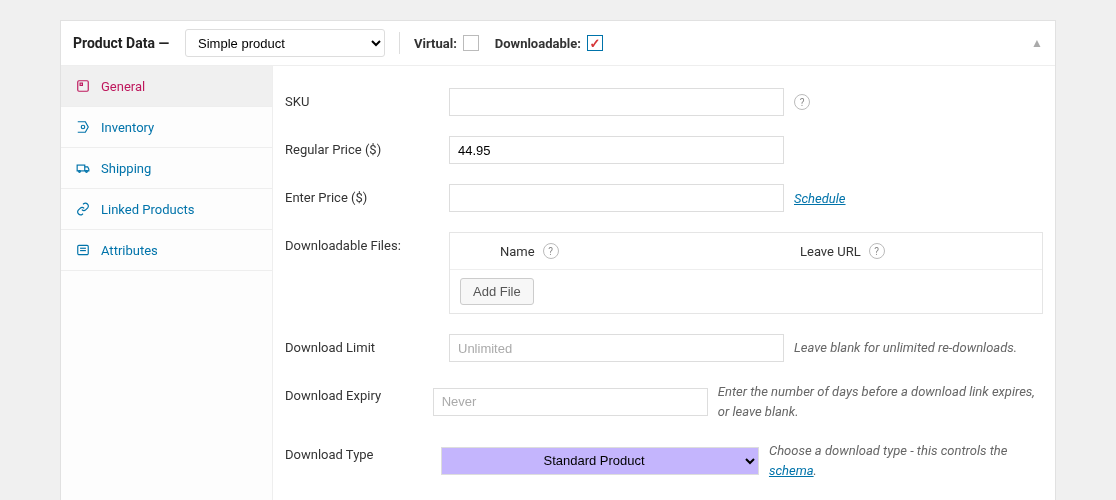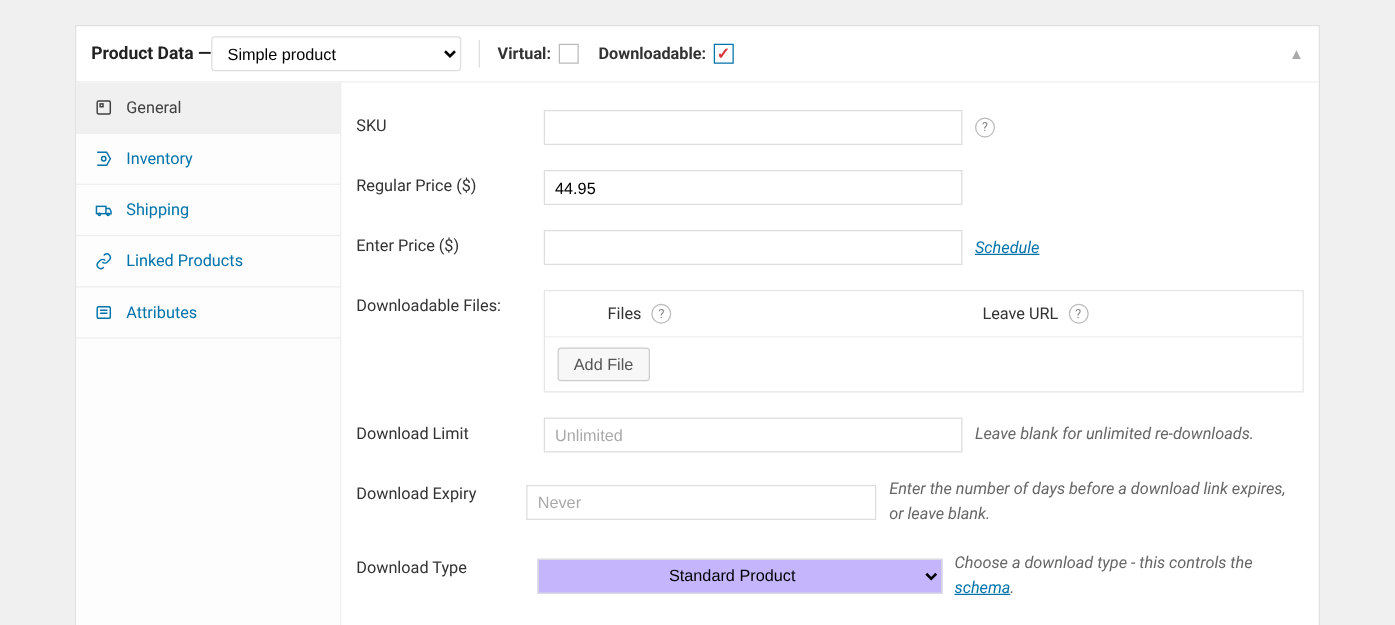--- a/index.html
+++ b/index.html
@@ -22,21 +22,21 @@
       padding: 8px 12px;
       border-bottom: 1px solid #eee;
       position: relative;
     }
     .panel-title {
       font-weight: bold;
       font-size: 14px;
       color: #222;
     }
     .product-type-select {
-      margin-left: 0;
+      margin-left: 16px;
       height: 28px;
       width: 200px;
       font-size: 13px;
       border: 1px solid #ddd;
       border-radius: 3px;
       padding: 0 8px;
       background: #fff;
     }
     .header-divider {
       width: 1px;
@@ -89,37 +89,38 @@
       align-items: center;
       padding: 12px 14px;
       font-size: 13px;
       color: #0073aa;
       border-bottom: 1px solid #eee;
       cursor: pointer;
       gap: 10px;
     }
     .tab.active {
       background: #f0f0f0;
-      color: #404040;
+      color: #be185d;
     }
     .tab-icon {
       width: 16px; height: 16px;
       display: inline-flex;
       align-items: center;
       justify-content: center;
       color: inherit;
     }
     .content {
       flex: 1;
       padding: 12px 0 18px 0;
     }
     .form-row {
       display: flex;
       align-items: flex-start;
       padding: 10px 12px;
+      gap: 14px;
     }
     .form-label {
       width: 150px;
       color: #333;
       font-size: 13px;
       padding-top: 6px;
     }
     .form-field {
       display: flex;
       align-items: center;
@@ -294,21 +295,21 @@
           <input class="text-input" type="text" value="" style="">
           <a class="link-text">Schedule</a>
         </div>
       </div>
 
       <div class="form-row">
         <div class="form-label">Downloadable Files:</div>
         <div class="files-table">
           <div class="files-header">
             <div class="col col-name">
-              <span>Files</span>
+              <span>Name</span>
               <span class="help-icon">?</span>
             </div>
             <div class="col col-url">
               <span>Leave URL</span>
               <span class="help-icon">?</span>
             </div>
           </div>
           <div class="files-footer">
             <button class="btn">Add File</button>
           </div>

